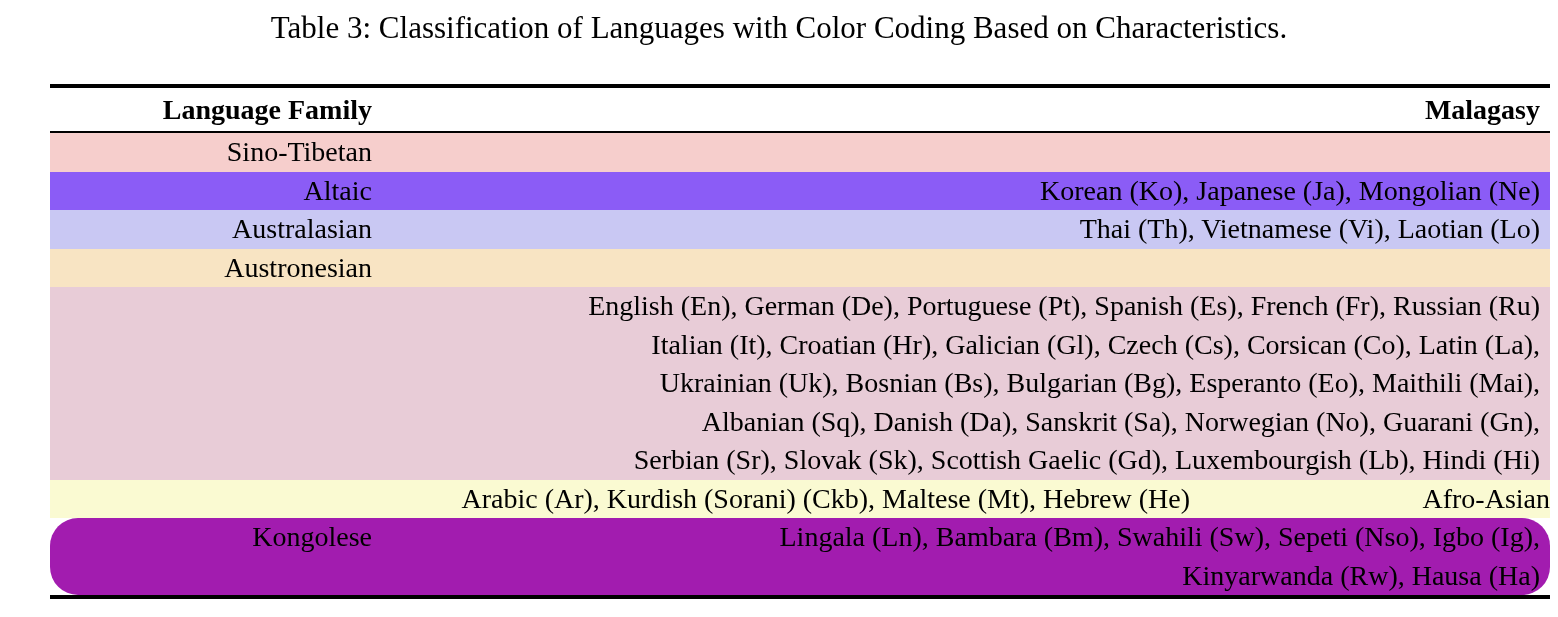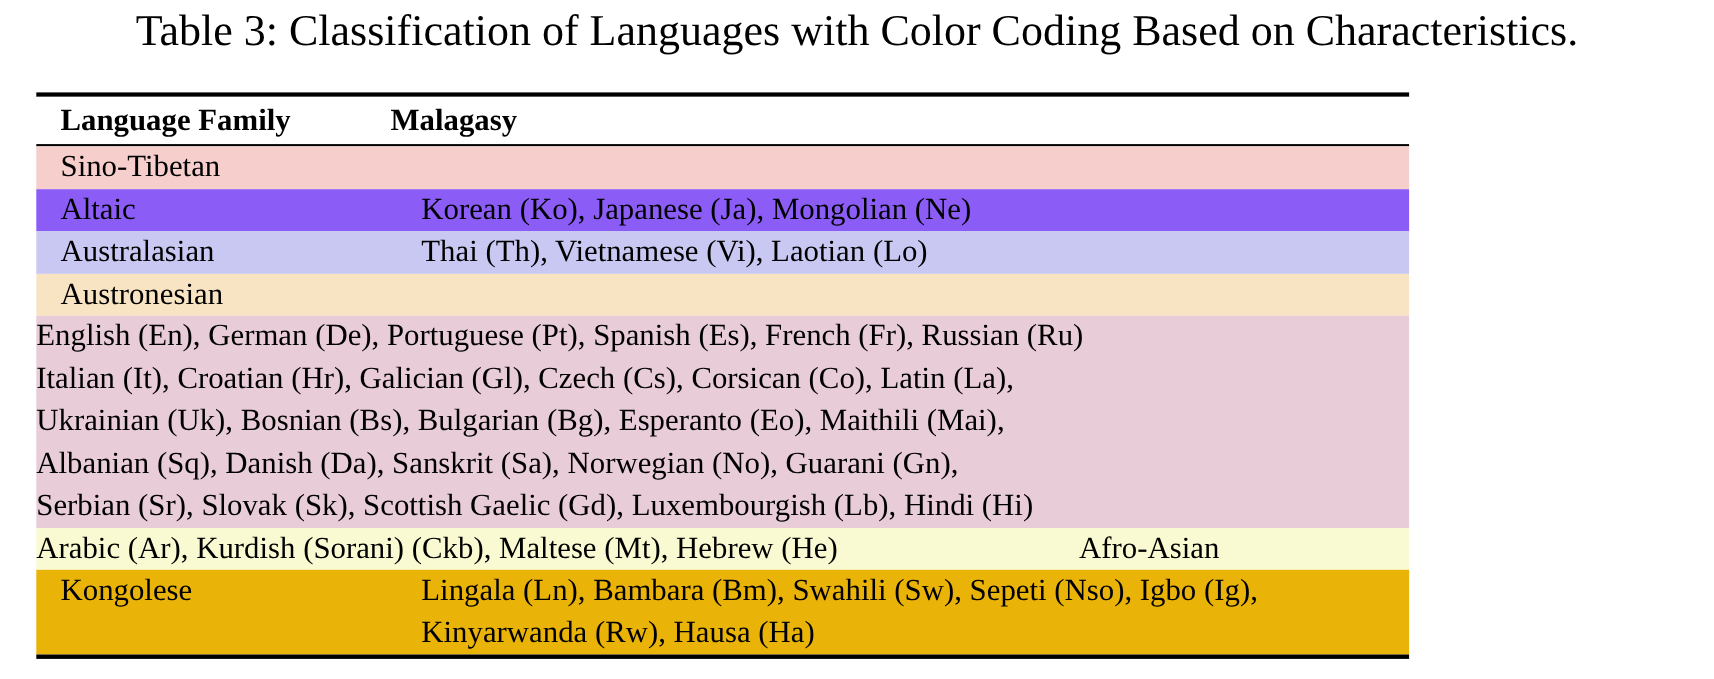--- a/index.html
+++ b/index.html
@@ -16,29 +16,30 @@
     position: relative;
     width: 1558px;
     height: 617px;
   }
   .caption {
     position: absolute;
     top: 8px;
     left: 0;
     width: 1558px;
     text-align: center;
-    font-size: 40px;
+    font-size: 31px;
     line-height: 40px;
     white-space: nowrap;
   }
   .table-wrap {
     position: absolute;
-    left: 33px;
+    left: 50px;
     top: 84px;
-    width: 1248px;
+    width: 1500px;
+    text-align: right;
   }
   .rule-thick {
     height: 4px;
     background: #000000;
   }
   .rule-thin {
     height: 2px;
     background: #000000;
   }
   .header-row {
@@ -106,21 +107,21 @@
           <div class="cell languages">English (En), German (De), Portuguese (Pt), Spanish (Es), French (Fr), Russian (Ru)
 Italian (It), Croatian (Hr), Galician (Gl), Czech (Cs), Corsican (Co), Latin (La),
 Ukrainian (Uk), Bosnian (Bs), Bulgarian (Bg), Esperanto (Eo), Maithili (Mai),
 Albanian (Sq), Danish (Da), Sanskrit (Sa), Norwegian (No), Guarani (Gn),
 Serbian (Sr), Slovak (Sk), Scottish Gaelic (Gd), Luxembourgish (Lb), Hindi (Hi)</div>
         </div>
         <div class="row" style="background-color: rgb(250, 250, 210);">
           <div class="cell languages">Arabic (Ar), Kurdish (Sorani) (Ckb), Maltese (Mt), Hebrew (He)</div>
           <div class="cell family">Afro-Asian</div>
         </div>
-        <div class="row" style="background-color: #eab308;">
+        <div class="row" style="background-color: #a21caf; border-radius: 28px;">
           <div class="cell family">Kongolese</div>
           <div class="cell languages">Lingala (Ln), Bambara (Bm), Swahili (Sw), Sepeti (Nso), Igbo (Ig),
 Kinyarwanda (Rw), Hausa (Ha)</div>
         </div>
       </div>
 
     <div class="rule-thick"></div>
 
   </div>
 

